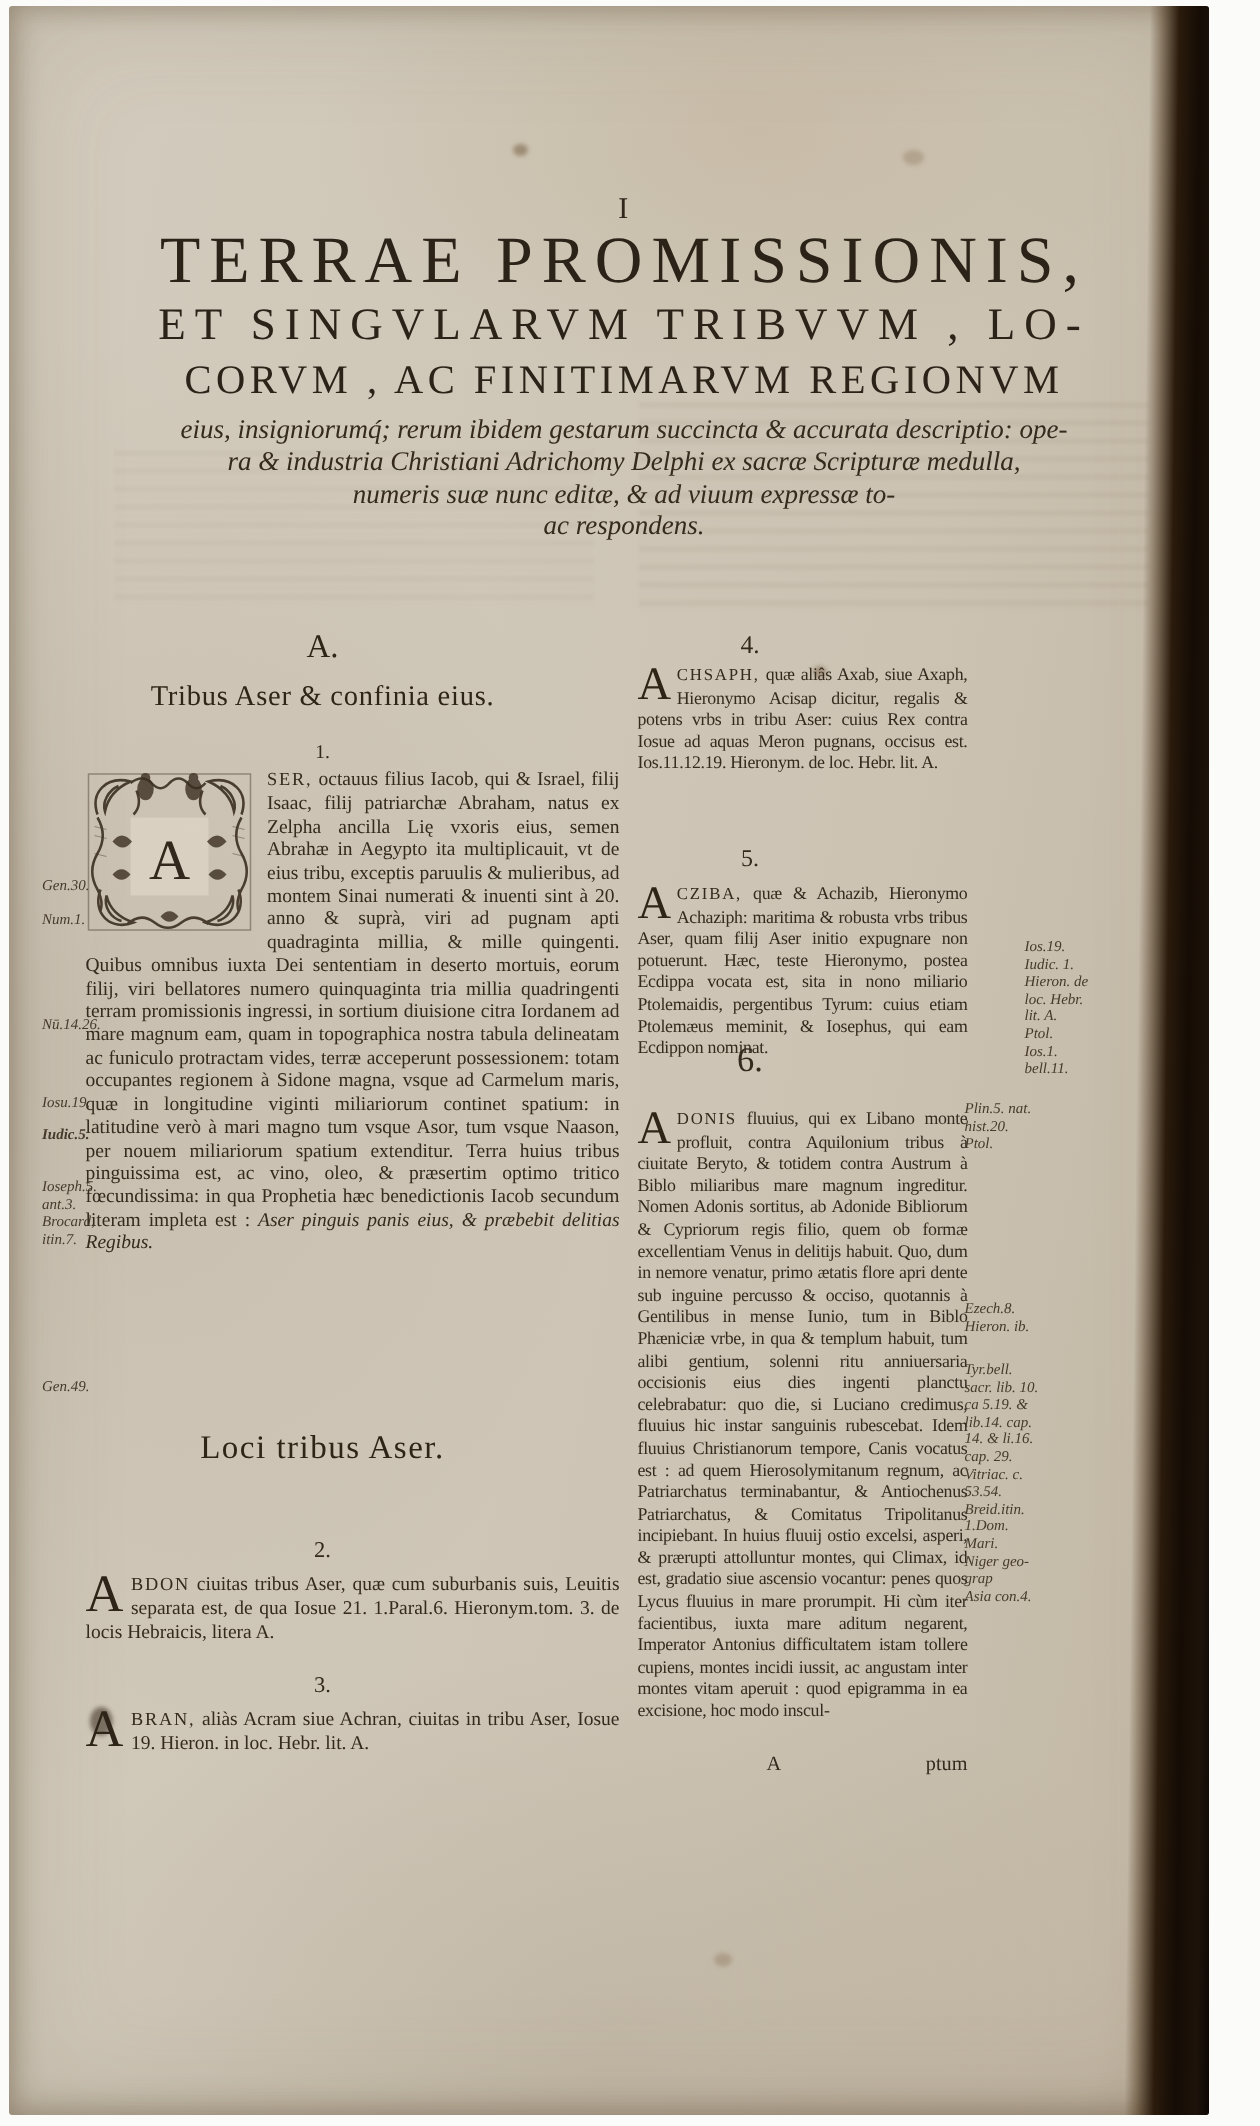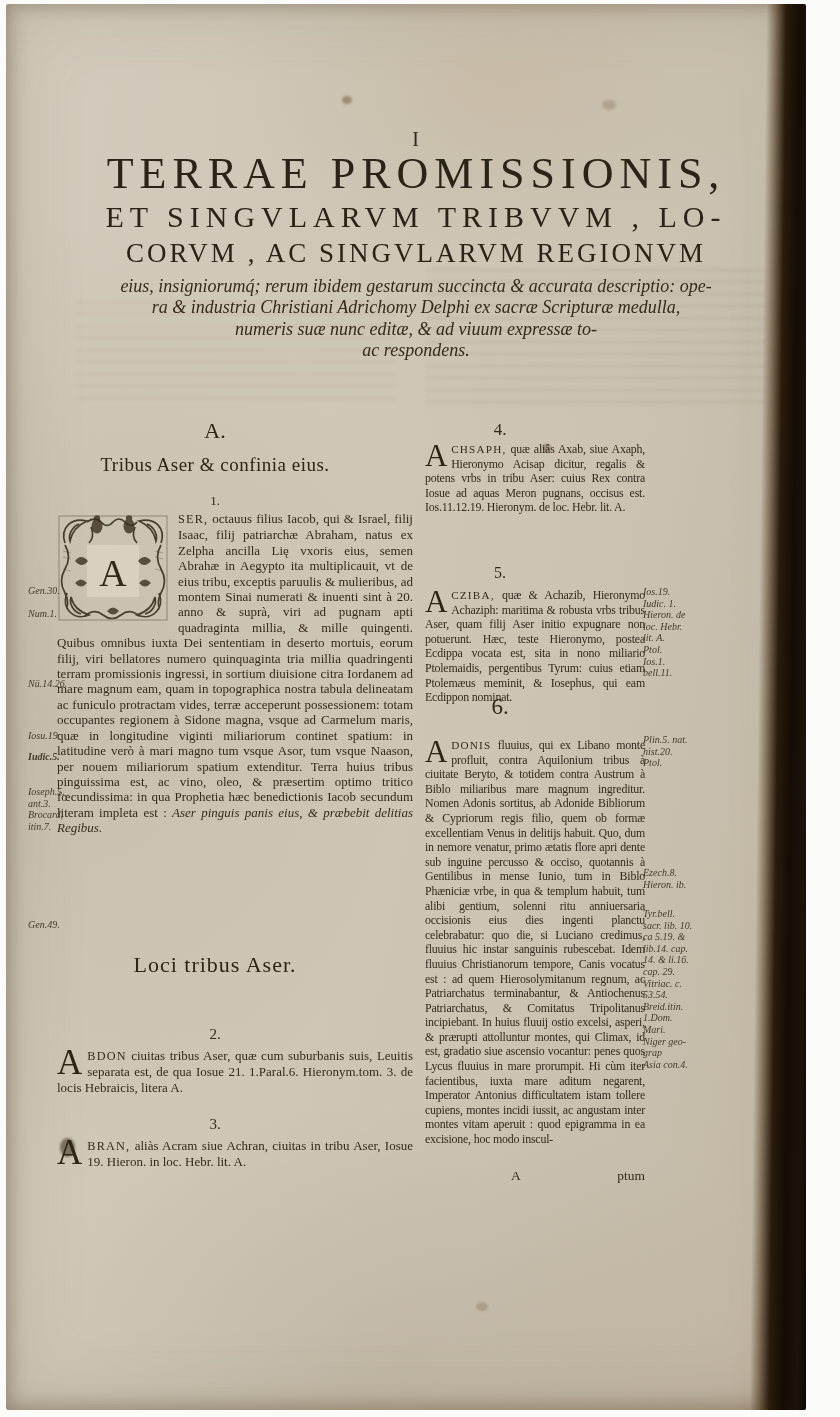--- a/index.html
+++ b/index.html
@@ -64,21 +64,21 @@
     <div class="spot" style="left:336px;top:92px;width:10px;height:8px;background:rgba(110,85,55,0.5);"></div>
     <div class="spot" style="left:536px;top:440px;width:9px;height:8px;background:rgba(110,85,55,0.45);"></div>
     <div class="spot" style="left:54px;top:1134px;width:15px;height:19px;background:rgba(55,42,30,0.55);"></div>
     <div class="spot" style="left:470px;top:1298px;width:12px;height:9px;background:rgba(120,95,65,0.30);"></div>
     <div class="spot" style="left:596px;top:96px;width:14px;height:10px;background:rgba(120,95,65,0.28);"></div>
 
     <div class="header-block">
       <div class="pagenum">I</div>
       <div class="t1">TERRAE PROMISSIONIS,</div>
       <div class="t2">ET SINGVLARVM TRIBVVM , LO-</div>
-      <div class="t3">CORVM , AC SINGVLARVM REGIONVM</div>
+      <div class="t3">CORVM , AC FINITIMARVM REGIONVM</div>
       <div class="subtitle">
         <div>eius, insigniorumq́; rerum ibidem gestarum succincta &amp; accurata descriptio: ope-</div>
         <div>ra &amp; industria Christiani Adrichomy Delphi ex sacræ Scripturæ medulla,</div>
         <div>numeris suæ nunc editæ, &amp; ad viuum expressæ to-</div>
         <div>ac respondens.</div>
       </div>
     </div>
 
     <div class="lh a-head">A.</div>
     <div class="lh tribus-head">Tribus Aser &amp; confinia eius.</div>
@@ -151,21 +151,21 @@
     <div class="mnote mnl" style="top:604px;">Num.1.</div>
     <div class="mnote mnl" style="top:674px;">Nū.14.26.</div>
     <div class="mnote mnl" style="top:726px;">Iosu.19.</div>
     <div class="mnote mnl" style="top:747px;font-weight:bold;">Iudic.5.</div>
     <div class="mnote mnl" style="top:782px;">Ioseph.5.
 ant.3.
 Brocard,
 itin.7.</div>
     <div class="mnote mnl" style="top:915px;">Gen.49.</div>
 
-    <div class="mnote mnr" style="top:582px;">Ios.19.
+    <div class="mnote mnr" style="top:622px;margin-left:40px;">Ios.19.
 Iudic. 1.
 Hieron. de
 loc. Hebr.
 lit. A.
 Ptol.
 Ios.1.
 bell.11.</div>
     <div class="mnote mnr" style="top:730px;">Plin.5. nat.
 hist.20.
 Ptol.</div>

